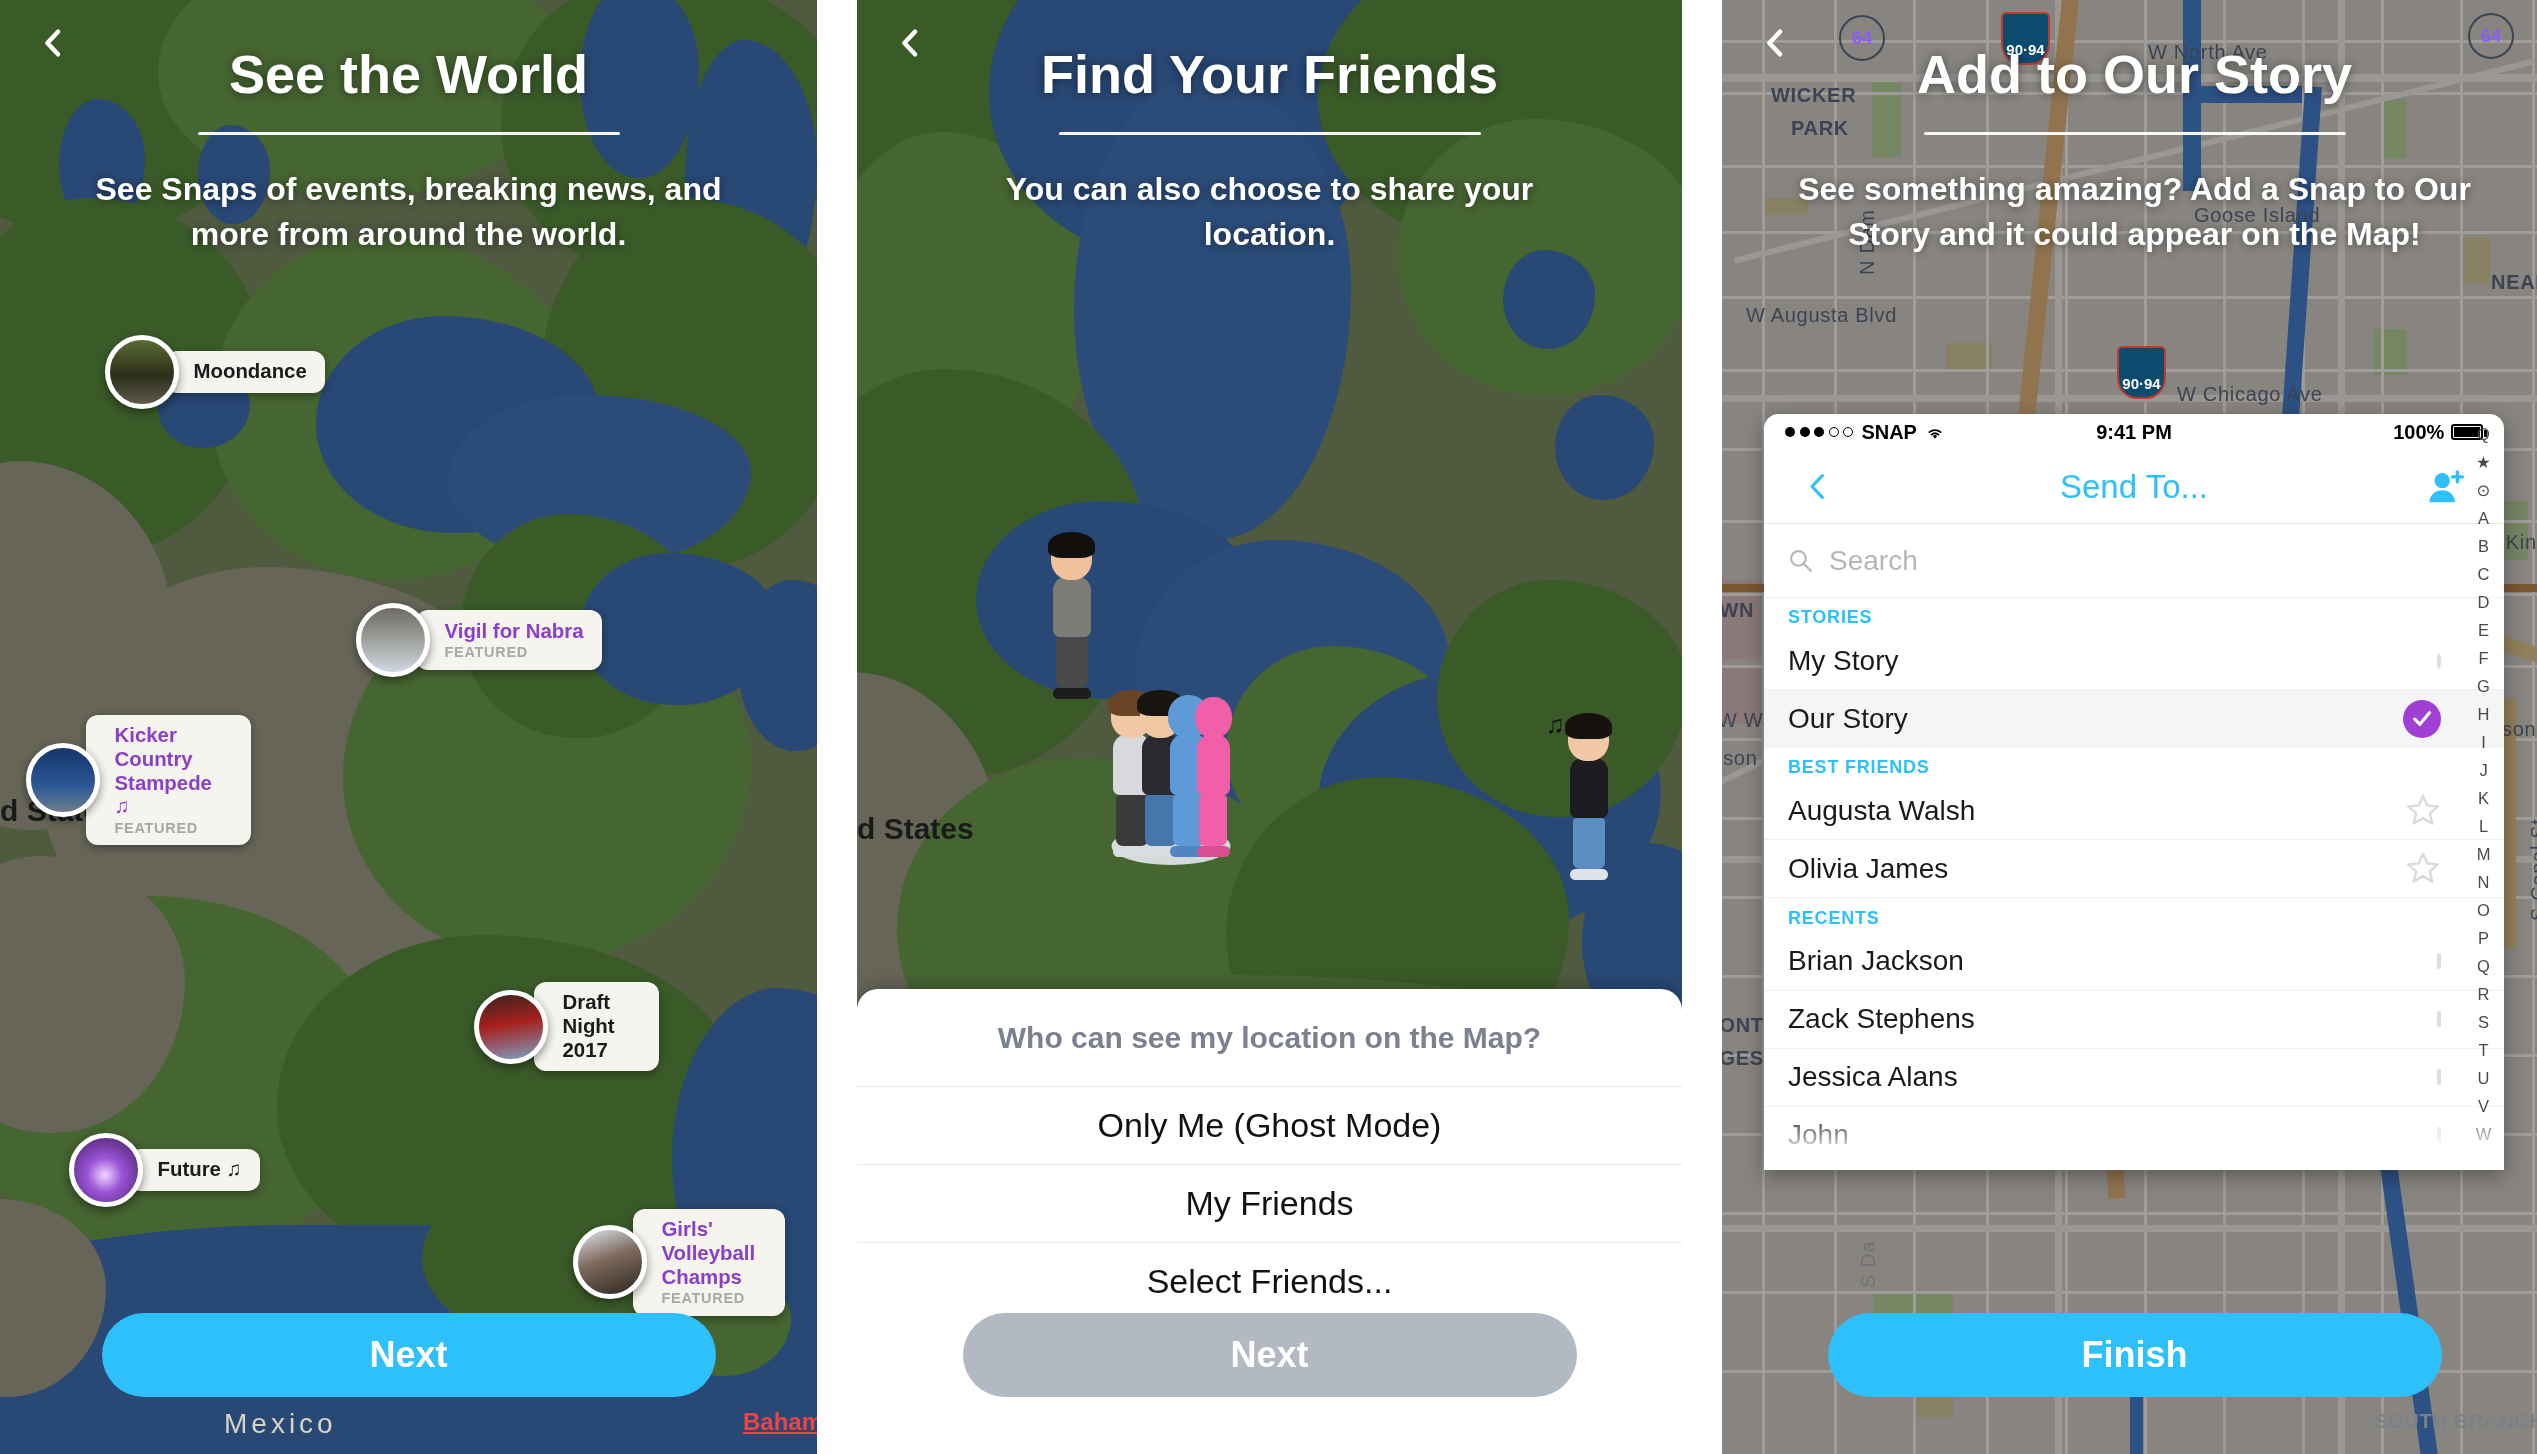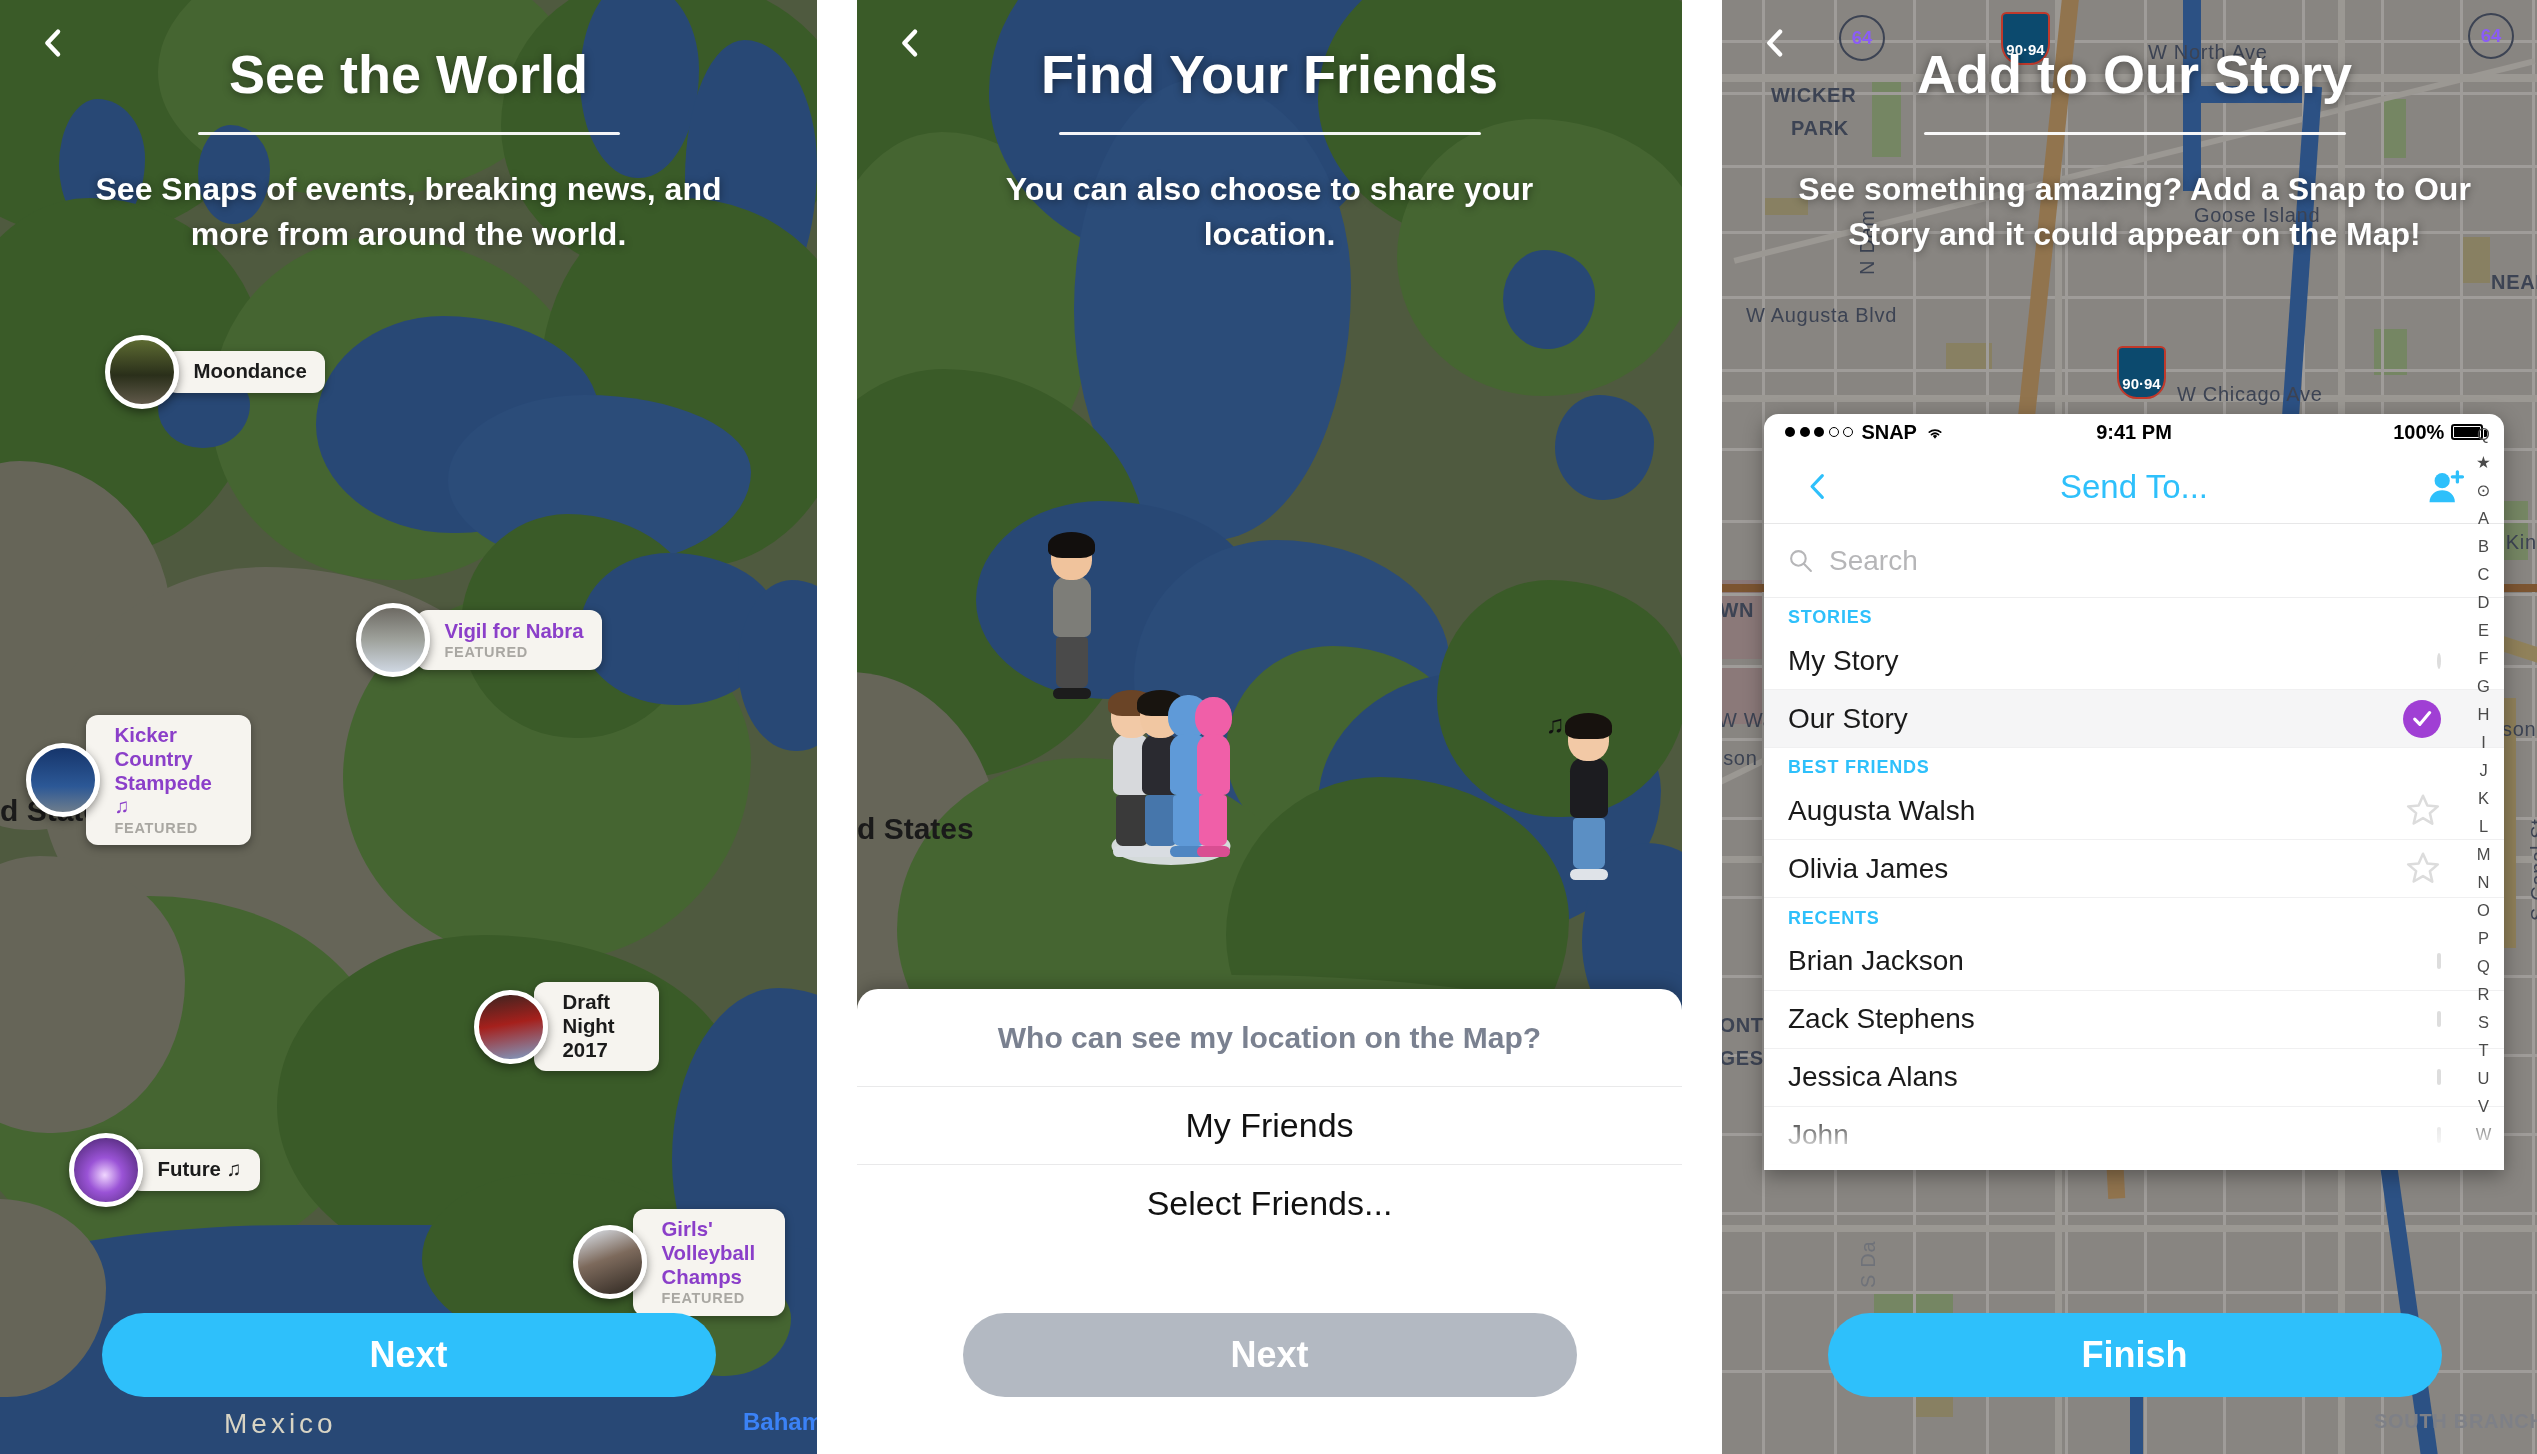--- a/index.html
+++ b/index.html
@@ -217,21 +217,21 @@
     </div>
 
     <div class="headblock">
       <div class="title">See the World</div>
       <div class="rule"></div>
       <div class="subtitle">See Snaps of events, breaking news, and more from around the world.</div>
     </div>
 
     <div style="position:absolute;left:0px;top:794px;font-size:30px;color:#1a1a1a;font-weight:600;z-index:18;">d States</div>
     <div style="position:absolute;left:224px;top:1408px;font-size:28px;color:#d8d4c4;letter-spacing:4px;z-index:18;">Mexico</div>
-    <div style="position:absolute;left:743px;top:1408px;font-size:24px;color:#3b82f6;font-weight:600;z-index:18;">Baham</div>
+    <div style="position:absolute;left:743px;top:1408px;font-size:24px;color:#ef4444;font-weight:600;z-index:18;text-decoration:underline;">Baham</div>
 
     <div class="marker" style="left:105px;top:335px;">
       <div class="mk-circ g1"></div>
       <div class="mk-pill">
         <div class="mk-name">Moondance</div>
       </div>
     </div>
     <div class="marker" style="left:356px;top:603px;align-items:center;">
       <div class="mk-circ g2"></div>
       <div class="mk-pill">
@@ -359,20 +359,21 @@
             <div class="hair" style="background:#17120e;"></div>
           </div>
         <div class="body" style="background:#1c1c20;"></div>
         <div class="legs" style="background:#5b8fc4;"></div>
         <div class="shoes" style="background:#dfe3e8;"></div>
       </div>
     </div>
 
     <div class="sheet">
       <div class="sheet-q">Who can see my location on the Map?</div>
+      <div class="sheet-row" style="border-top-color:#e9e9ea;">Only Me (Ghost Mode)</div>
       <div class="sheet-row">My Friends</div>
       <div class="sheet-row">Select Friends...</div>
     </div>
 
     <button class="cta grey">Next</button>
   </div>
 
   <div class="gap"></div>
 
   <div class="panel" id="panel3">

